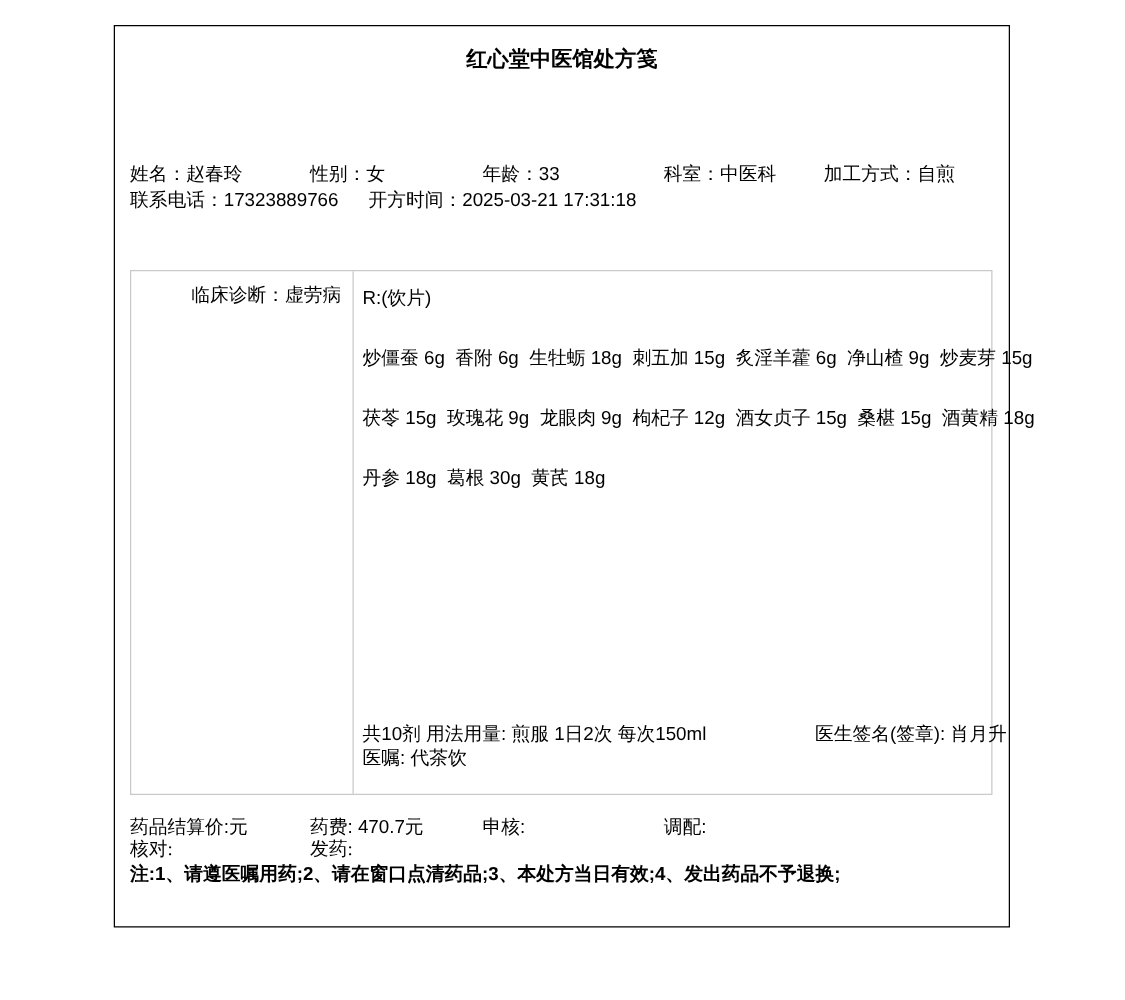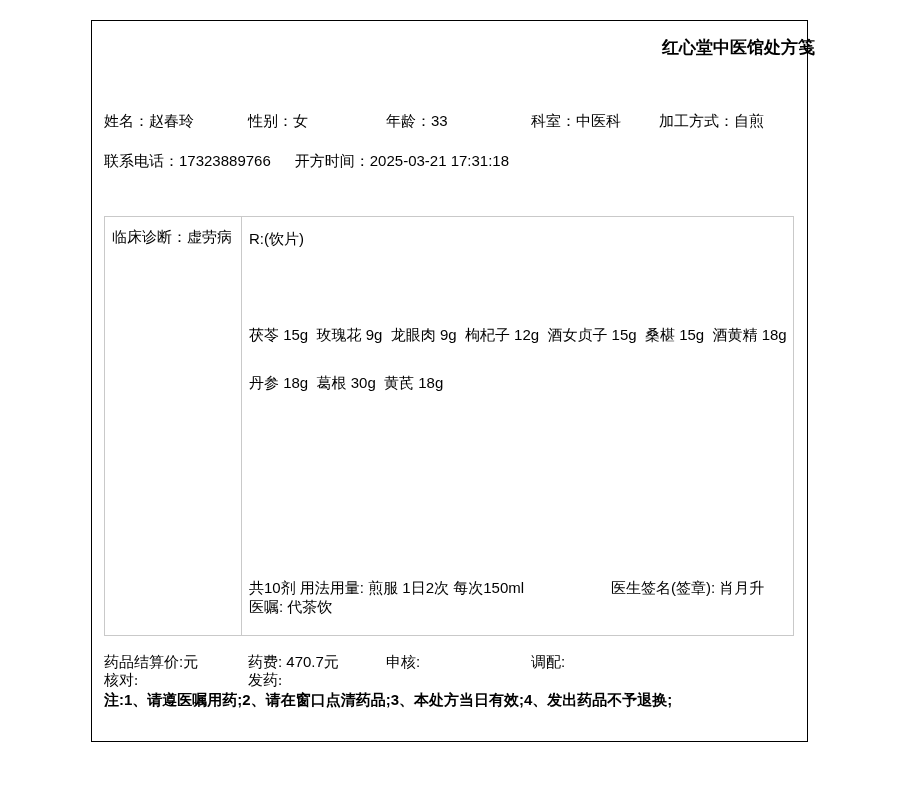--- a/index.html
+++ b/index.html
@@ -7,33 +7,33 @@
     width:900px;height:800px;background:#ffffff;color:#000;
     font-family:"Liberation Sans","DejaVu Sans",sans-serif;
     position:relative;
   }
   .sheet{
     position:absolute;left:91px;top:20px;width:715px;height:720px;
     border:1px solid #000;background:#fff;font-size:15px;line-height:19px;
   }
   .abs{position:absolute;white-space:nowrap;}
   .title{
-    position:absolute;top:15px;left:8px;width:100%;text-align:right;
+    position:absolute;top:15px;left:0;width:100%;text-align:center;
     font-size:17px;font-weight:bold;line-height:24px;
   }
   
-  .r1{top:90px;}
+  .r1{top:109px;}
   .r1-name{left:12px;}  .r1-gender{left:156px;} .r1-age{left:294px;}
   .r1-dept{left:439px;} .r1-proc{left:567px;}
   
   .row2{position:absolute;left:12px;top:130px;display:flex;gap:24px;white-space:nowrap;}
   
   .rx-box{
     position:absolute;left:12px;top:195px;width:690px;height:420px;
-    border:1px solid #c9c9c9;display:flex;box-sizing:border-box;background:#fff;
+    border:1px solid #c9c9c9;display:flex;box-sizing:border-box;background:#fff;padding-left:41px;
   }
   .diag-cell{
     width:137px;border-right:1px solid #c9c9c9;box-sizing:border-box;
     padding:10px 7px;flex:none;
   }
   .rx-cell{flex:1;position:relative;}
   .rx-header{left:7px;top:12px;}
   .herb-line{position:absolute;left:7px;white-space:pre;}
   .hl0{top:60px;} .hl1{top:108px;} .hl2{top:156px;}
   .usage{left:7px;top:361px;}
@@ -61,20 +61,21 @@
     <span>联系电话：17323889766</span>
     <span>开方时间：2025-03-21 17:31:18</span>
   </div>
 
   <div class="rx-box">
     <div class="diag-cell">
       <span>临床诊断：虚劳病</span>
     </div>
     <div class="rx-cell">
       <span class="abs rx-header">R:(饮片)</span>
+      <div class="herb-line hl0">炒僵蚕 6g  香附 6g  生牡蛎 18g  刺五加 15g  炙淫羊藿 6g  净山楂 9g  炒麦芽 15g</div>
       <div class="herb-line hl1">茯苓 15g  玫瑰花 9g  龙眼肉 9g  枸杞子 12g  酒女贞子 15g  桑椹 15g  酒黄精 18g</div>
       <div class="herb-line hl2">丹参 18g  葛根 30g  黄芪 18g</div>
       <span class="abs usage">共10剂 用法用量: 煎服 1日2次 每次150ml</span>
       <span class="abs doctor">医生签名(签章): 肖月升</span>
       <span class="abs advice">医嘱: 代茶饮</span>
     </div>
   </div>
 
   <span class="abs f1 fa">药品结算价:元</span>
   <span class="abs f1 fb">药费: 470.7元</span>

